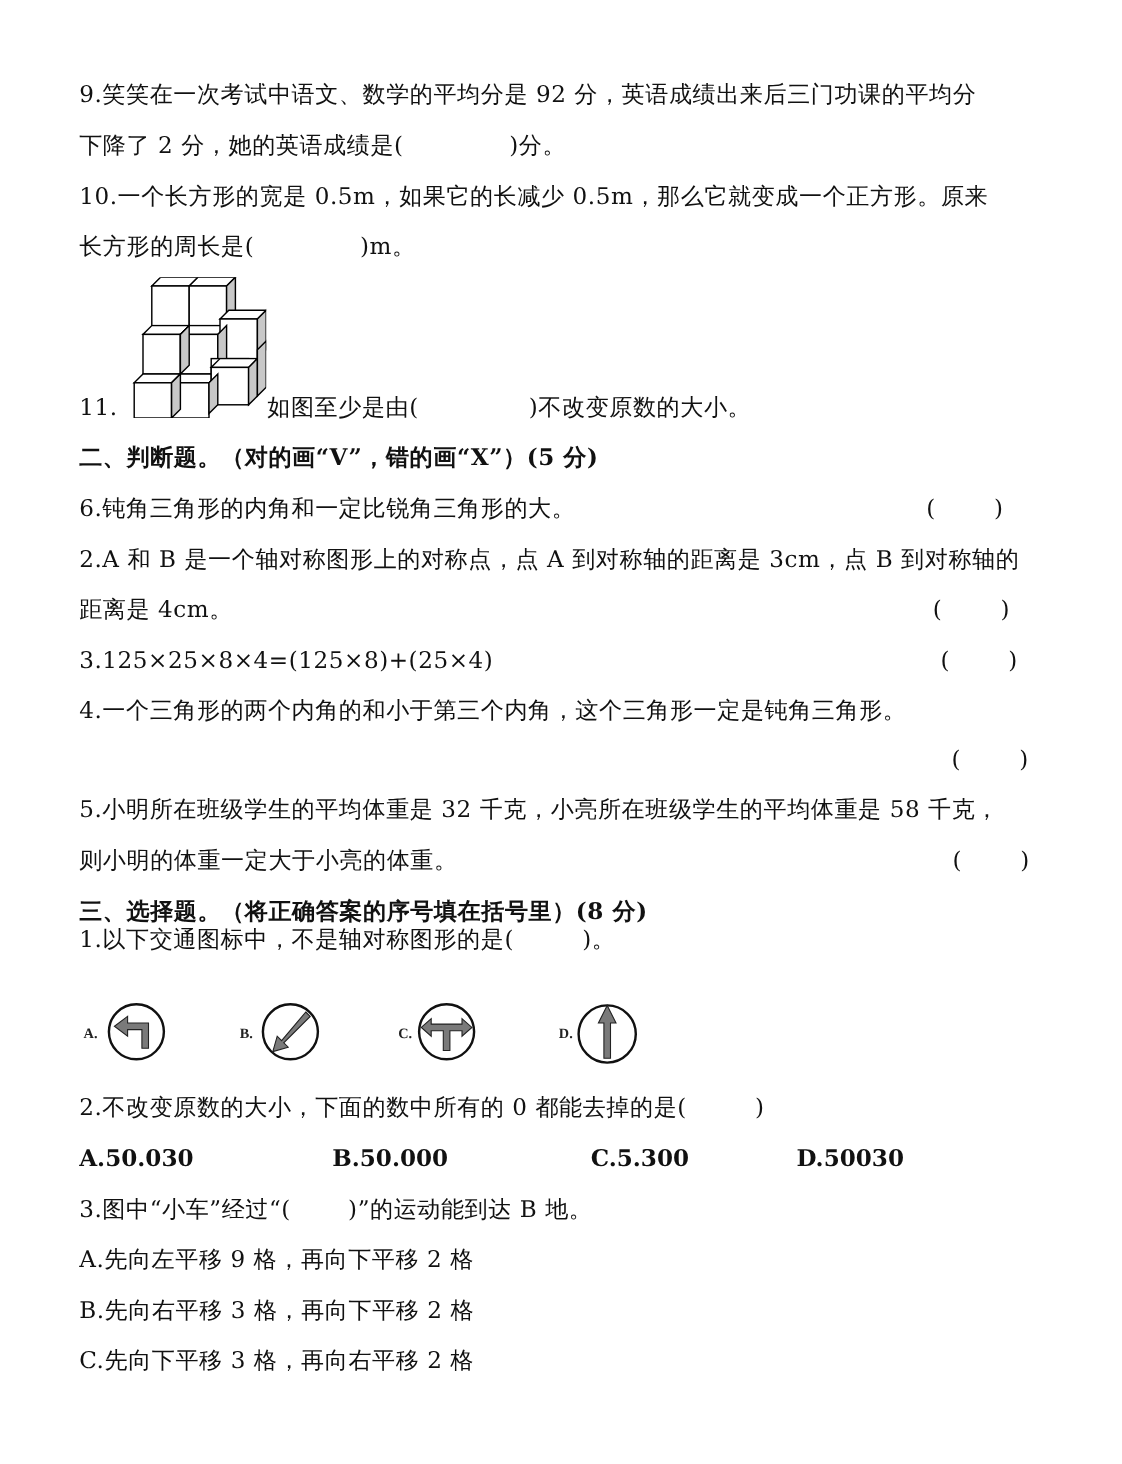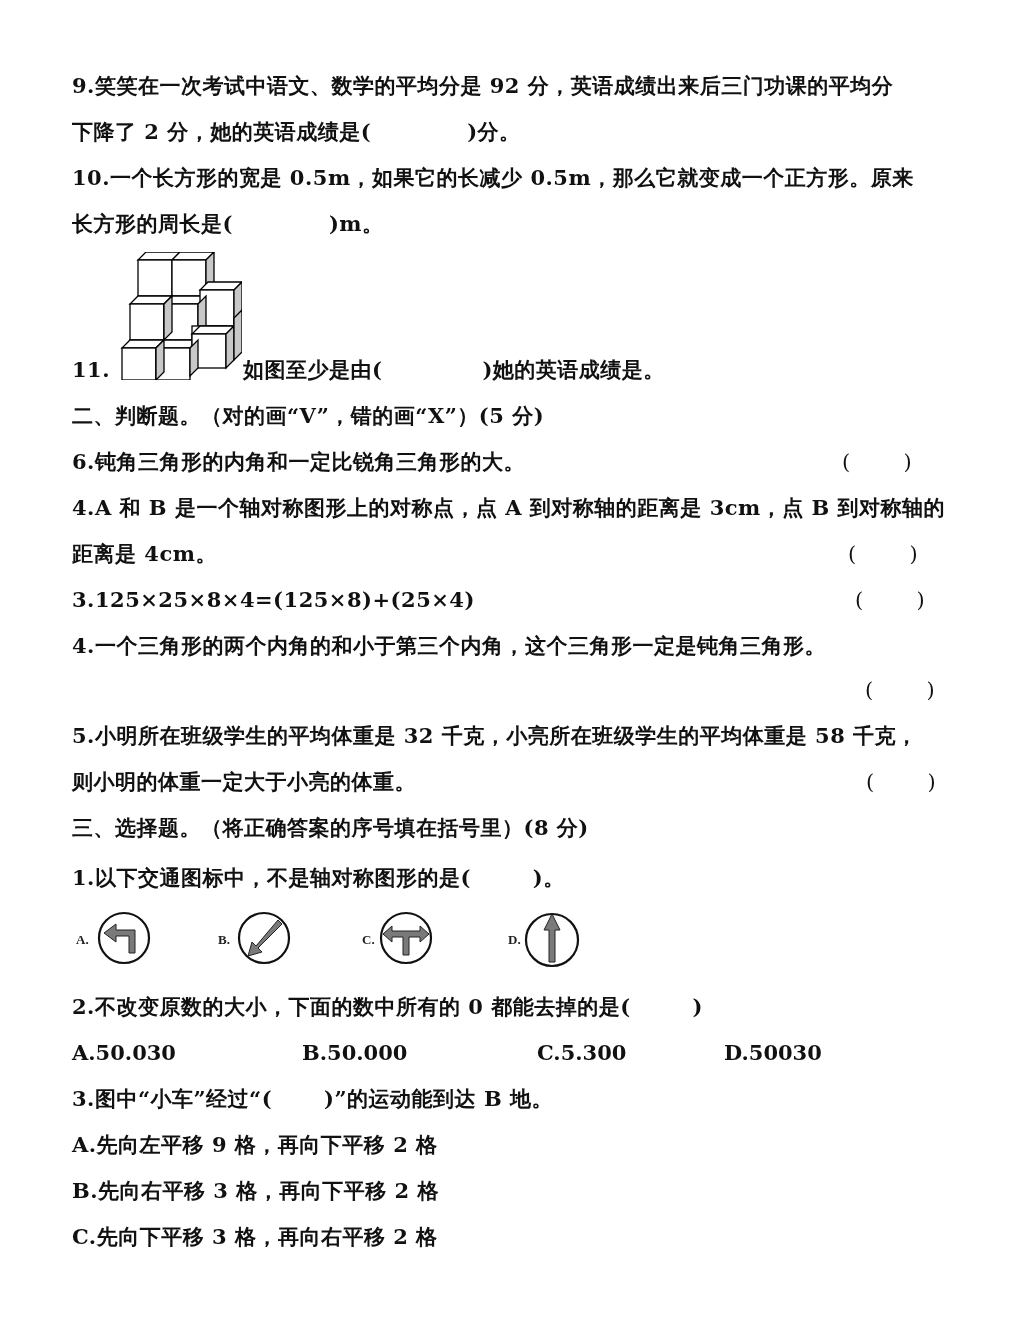--- a/index.html
+++ b/index.html
@@ -16,21 +16,20 @@
       color: #111111;
       font-size: 21px;
     }
     .line {
       position: absolute;
       left: 72px;
       white-space: nowrap;
       line-height: 28px;
       height: 28px;
       letter-spacing: 0.5px;
-      font-weight: bold;
     }
     .bold { font-weight: bold; text-align: right; }
     .paren-right {
       position: absolute;
       white-space: pre;
       line-height: 28px;
       height: 28px;
     }
     .blank { display: inline-block; }
     .cubes {
@@ -101,45 +100,45 @@
     <rect x="76" y="74" width="34" height="34"></rect>
     <polygon points="84,74 118,74 110,82 76,82"></polygon>
     <rect x="76" y="82" width="34" height="34"></rect>
     <polygon points="40,96 48,88 48,120 40,128" fill="#c8c8c8"></polygon>
     <polygon points="74,96 82,88 82,116 74,124" fill="#c8c8c8"></polygon>
     <polygon points="110,82 118,74 118,108 110,116" fill="#c8c8c8"></polygon>
     <polygon points="118,66 126,58 126,100 118,108" fill="#c8c8c8"></polygon>
   </svg>
 </div>
 <div class="line" style="top:356px; left:243px">
-  <span>如图至少是由(</span><span class="blank" style="width:100px"></span><span>)她的英语成绩是。</span>
+  <span>如图至少是由(</span><span class="blank" style="width:100px"></span><span>)不改变原数的大小。</span>
 </div>
 
 <div class="line bold" style="top:402px">二、判断题。（对的画“V”，错的画“X”）(5 分)</div>
 
 <div class="line" style="top:448px">6.钝角三角形的内角和一定比锐角三角形的大。</div>
 <div class="paren-right" style="top:448px; left:842px">(        )</div>
 
-<div class="line" style="top:494px">4.A 和 B 是一个轴对称图形上的对称点，点 A 到对称轴的距离是 3cm，点 B 到对称轴的</div>
+<div class="line" style="top:494px">2.A 和 B 是一个轴对称图形上的对称点，点 A 到对称轴的距离是 3cm，点 B 到对称轴的</div>
 <div class="line" style="top:540px">距离是 4cm。</div>
 <div class="paren-right" style="top:540px; left:848px">(        )</div>
 
 <div class="line" style="top:586px">3.125×25×8×4=(125×8)+(25×4)</div>
 <div class="paren-right" style="top:586px; left:855px">(        )</div>
 
 <div class="line" style="top:632px">4.一个三角形的两个内角的和小于第三个内角，这个三角形一定是钝角三角形。</div>
 <div class="paren-right" style="top:676px; left:865px">(        )</div>
 
 <div class="line" style="top:722px">5.小明所在班级学生的平均体重是 32 千克，小亮所在班级学生的平均体重是 58 千克，</div>
 <div class="line" style="top:768px">则小明的体重一定大于小亮的体重。</div>
 <div class="paren-right" style="top:768px; left:866px">(        )</div>
 
 <div class="line bold" style="top:814px">三、选择题。（将正确答案的序号填在括号里）(8 分)</div>
 
-<div class="line" style="top:864px">
+<div class="line" style="top:840px">
   <span>1.以下交通图标中，不是轴对称图形的是(</span><span class="blank" style="width:62px"></span><span>)。</span>
 </div>
 
 <div class="sign" style="left:76px">
   <span class="sign-label" style="left:0">A.</span>
   <svg style="left:20px" width="56" height="56" viewBox="0 0 56 56">
     <circle cx="28" cy="28" r="25" fill="#fff" stroke="#111" stroke-width="2.2"></circle>
     <path d="M39 43 V20 H20 V14 L8 23 L20 32 V26 H33 V43 Z" fill="#7a7a7a" stroke="#222" stroke-width="1"></path>
   </svg>
 </div>

